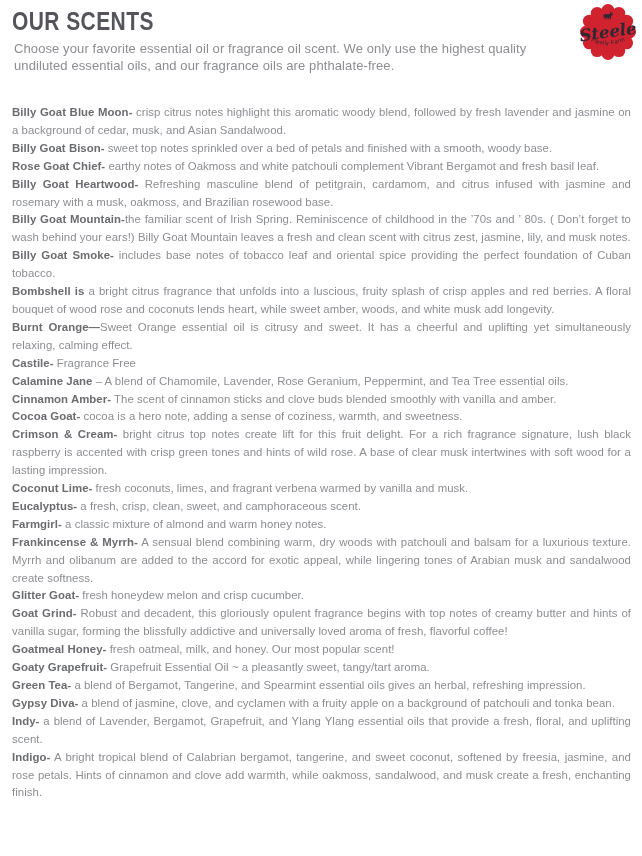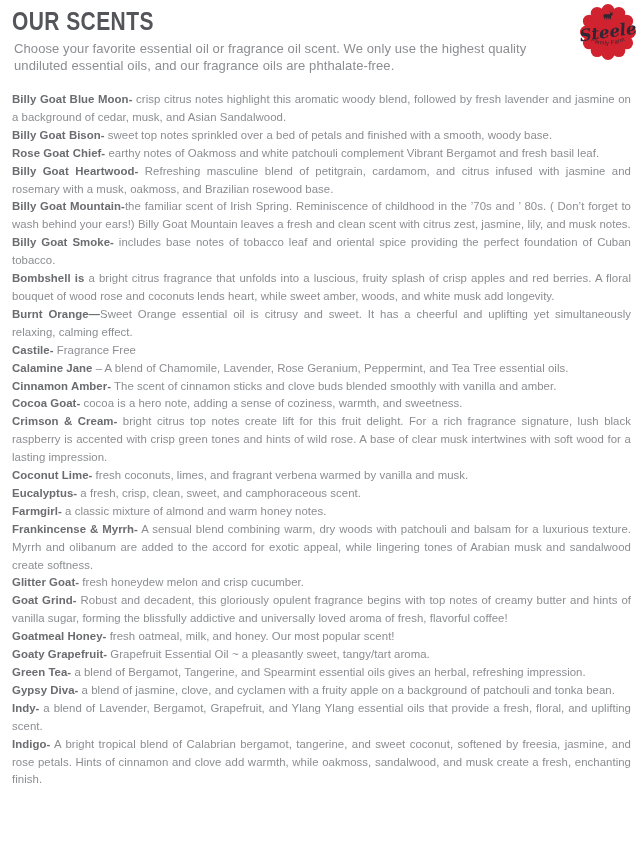--- a/index.html
+++ b/index.html
@@ -30,21 +30,21 @@
   }
   .intro {
     margin: 6px 0 0 2px;
     max-width: 566px;
     font-size: 13px;
     line-height: 17px;
     color: #8b8d91;
     letter-spacing: 0.1px;
   }
   .entries {
-    margin-top: 17px;
+    margin-top: 30px;
     padding-right: 2px;
     font-size: 11.4px;
     line-height: 17.9px;
     color: #8b8d91;
     text-align: justify;
     letter-spacing: 0.05px;
   }
   .entries p {
     margin: 0;
   }

